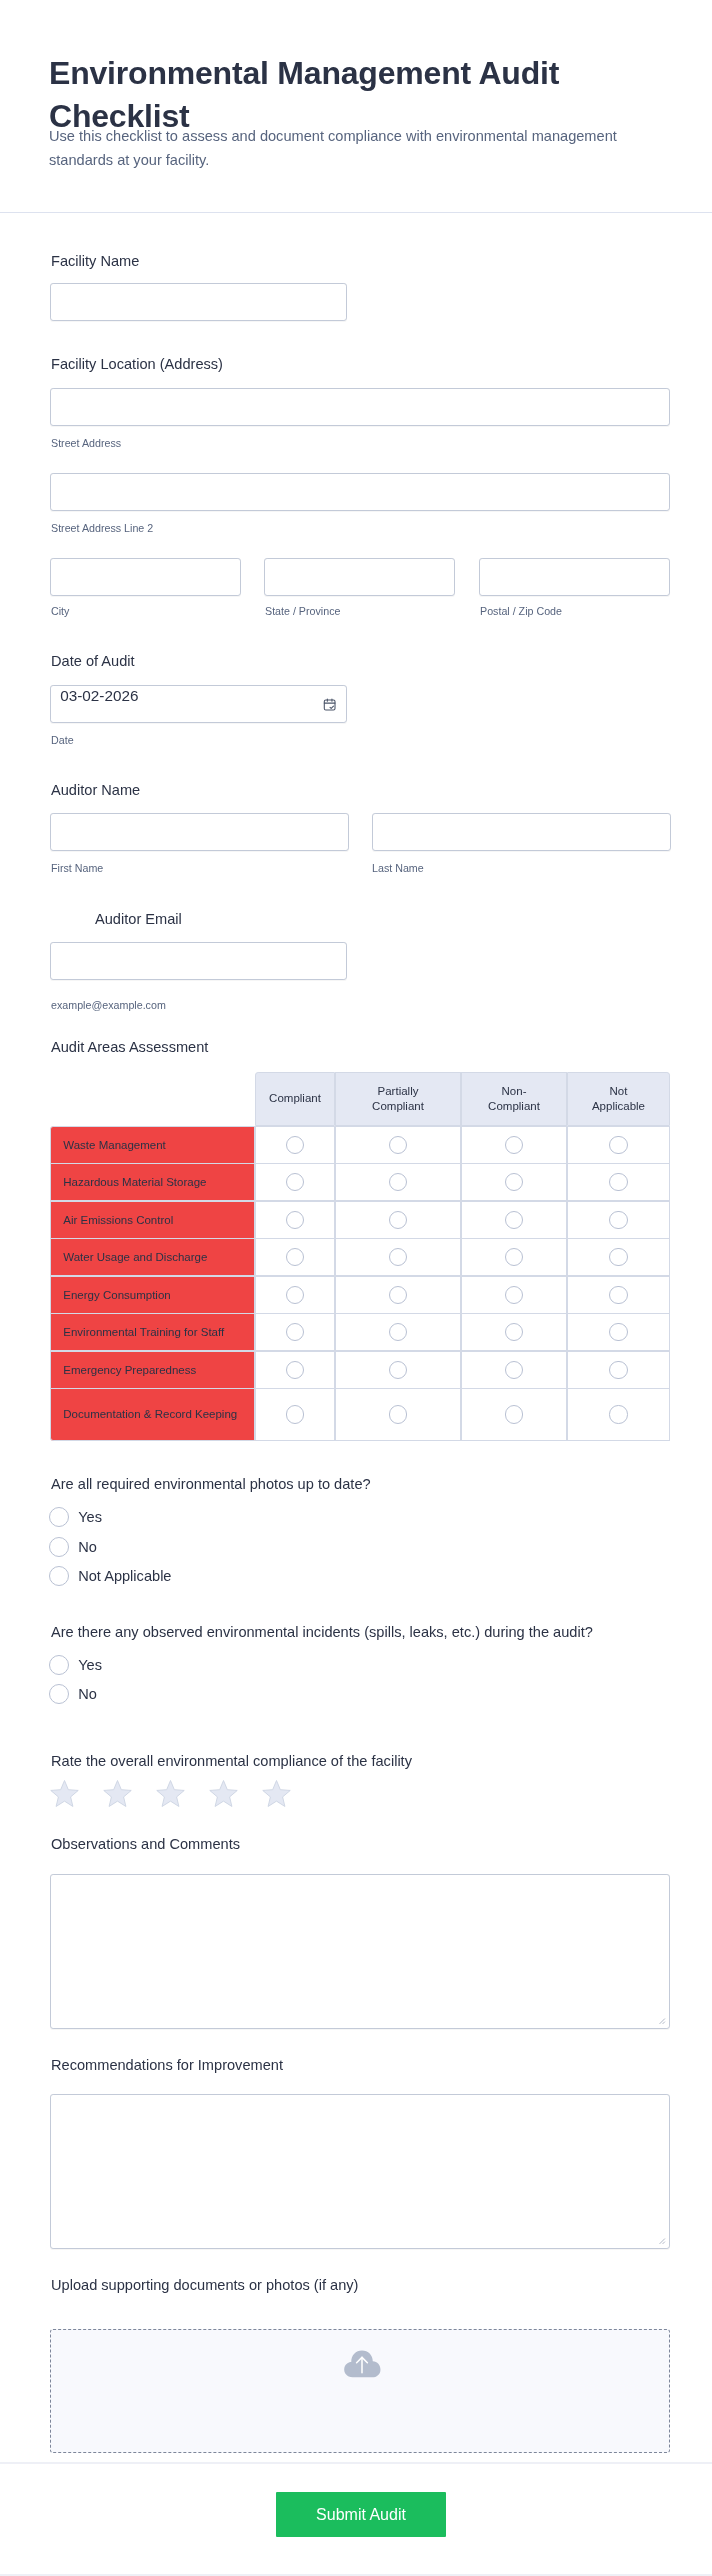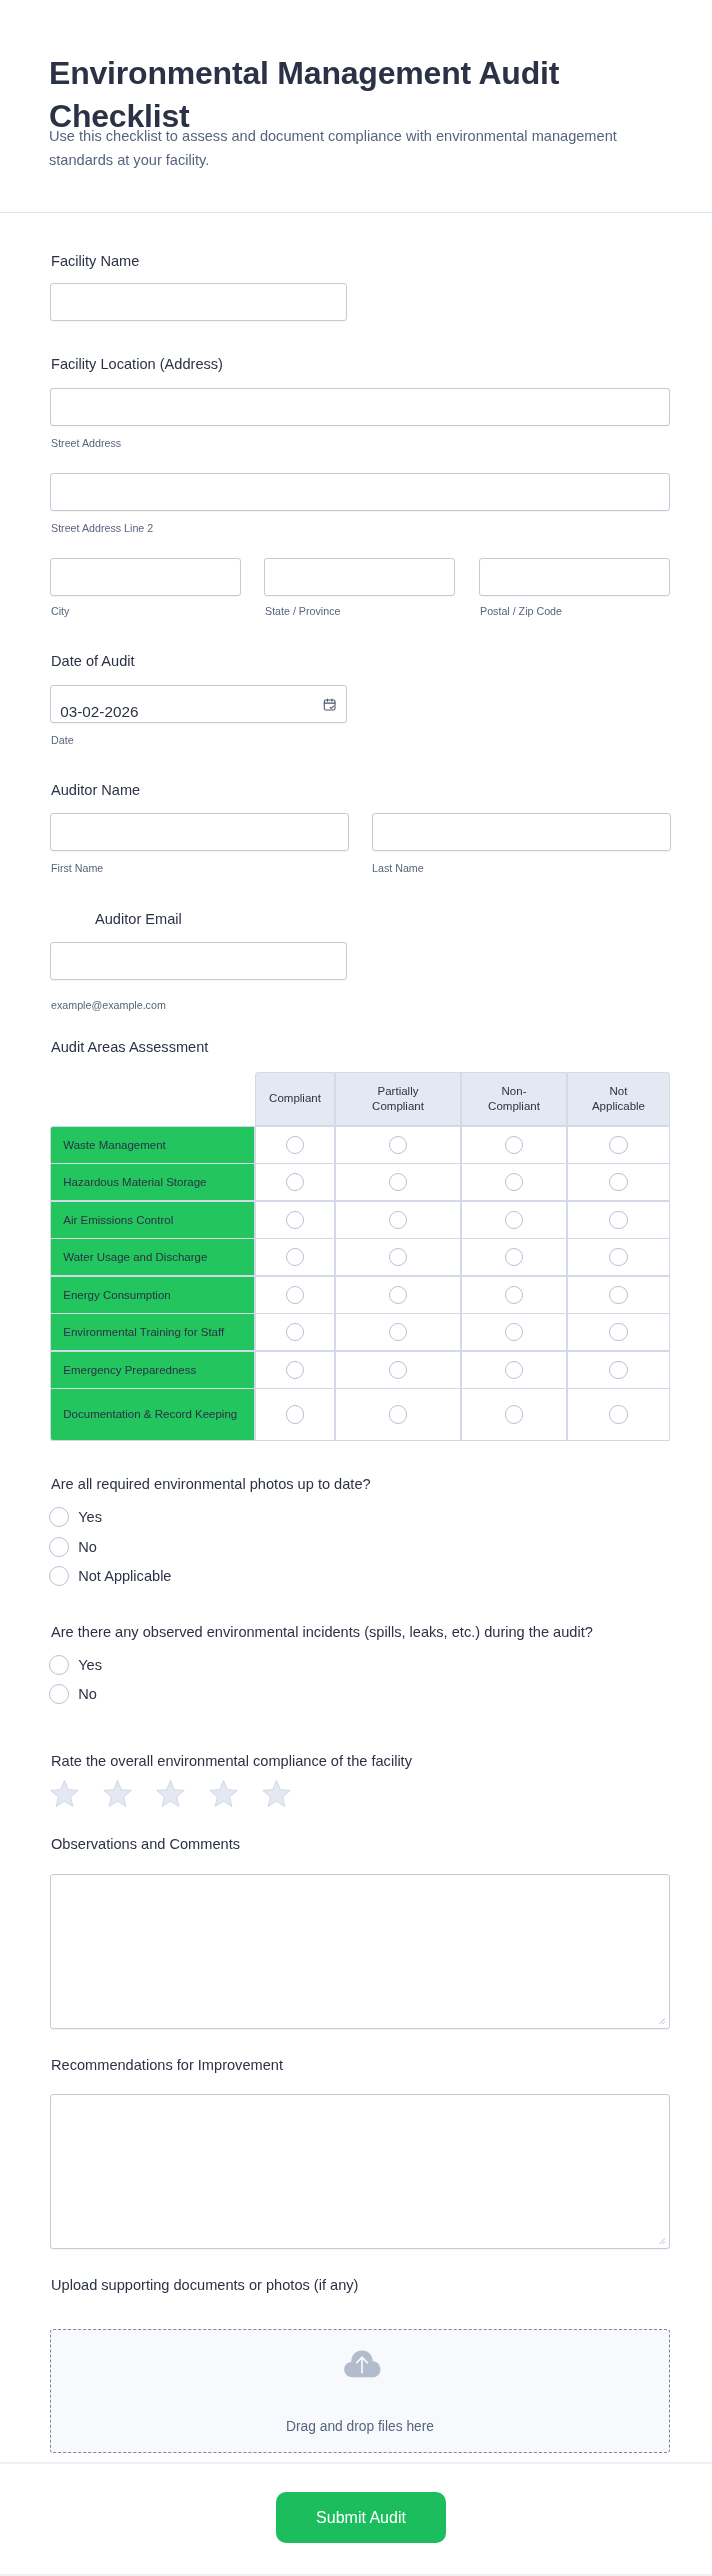--- a/index.html
+++ b/index.html
@@ -15,47 +15,47 @@
     .title { position: absolute; left: 49px; top: 52px; width: 582px; font-size: 32px; line-height: 43px; font-weight: bold; color: #2b3245; letter-spacing: -0.2px; }
     .subtitle { position: absolute; left: 49px; top: 124px; width: 582px; font-size: 14.6px; line-height: 24px; color: #57647e; }
 
     .label { position: absolute; left: 51px; font-size: 14.6px; color: #2b3245; }
     .sublabel { position: absolute; font-size: 10.7px; color: #57647e; }
     .input {
       position: absolute; height: 38px; border: 0.8px solid #c3cad8; border-radius: 3.1px; background: #fff;
       box-shadow: 0 0.8px 0.8px rgba(0,0,0,0.04);
       font-family: "Liberation Sans", "DejaVu Sans", sans-serif; font-size: 15.3px; color: #2b3245; padding: 0 9.2px;
     }
-    .date-value { position: absolute; left: 9.2px; top: 17px; font-size: 15.3px; color: #2b3245; }
+    .date-value { position: absolute; left: 9.2px; top: 1px; font-size: 15.3px; color: #2b3245; }
     .cal-icon { position: absolute; right: 9.2px; top: 10.7px; width: 15.3px; height: 15.3px; }
 
     
     .matrix { position: absolute; left: 50px; top: 1072px; width: 620px; }
     .mhead { position: absolute; top: 0; height: 54px; background: #e4e8f3; border: 0.8px solid #d3d9e6; font-size: 11.5px; color: #2b3245; text-align: center; display: flex; align-items: center; justify-content: center; line-height: 15.3px; }
-    .mrowlabel { position: absolute; left: 0; width: 205px; background: #22c55e; border: 0.8px solid #d3d9e6; font-size: 11.5px; color: #2b3245; display: flex; align-items: center; padding-left: 12.3px; line-height: 14.6px; }
+    .mrowlabel { position: absolute; left: 0; width: 205px; background: #ef4444; border: 0.8px solid #d3d9e6; font-size: 11.5px; color: #2b3245; display: flex; align-items: center; padding-left: 12.3px; line-height: 14.6px; }
     .mcell { position: absolute; background: #fff; border: 0.8px solid #d3d9e6; display: flex; align-items: center; justify-content: center; }
     .radio { width: 18.4px; height: 18.4px; border: 1.1px solid #b9c1d3; border-radius: 50%; background: #fff; }
 
     .opt { position: absolute; left: 49px; display: flex; align-items: center; }
     .opt .radio { width: 20px; height: 20px; }
     .opt-label { margin-left: 9.2px; font-size: 14.6px; color: #2b3245; }
 
     .stars { position: absolute; left: 49px; top: 1779px; display: flex; }
     .star { width: 31px; height: 29px; margin-right: 22px; }
 
     .textarea { position: absolute; left: 50px; width: 620px; height: 155px; border: 0.8px solid #c3cad8; border-radius: 3.1px; background: #fff; box-shadow: 0 0.8px 0.8px rgba(0,0,0,0.04); }
     .resize { position: absolute; right: 3.1px; bottom: 3.1px; width: 7.7px; height: 7.7px; }
 
     .upload { position: absolute; left: 50px; top: 2329px; width: 620px; height: 124px; border: 1.1px dashed #7d869a; border-radius: 3.1px; background: #f8f9fd; }
     .cloud { position: absolute; left: 291px; top: 18.4px; width: 40px; height: 31px; }
     .upload-title { position: absolute; left: 0; width: 100%; top: 60px; text-align: center; font-size: 18.4px; font-weight: bold; color: #2b3245; }
     .upload-sub { position: absolute; left: 0; width: 100%; top: 89px; text-align: center; font-size: 13.8px; color: #57647e; }
 
     .footer-line { position: absolute; left: 0; top: 2462px; width: 712px; height: 1.5px; background: #eef0f6; }
-    .submit { position: absolute; left: 276px; top: 2492px; width: 170px; height: 51px; background: #1bbd5d; border: none; border-radius: 10px; color: #fff; font-size: 16px; font-family: "Liberation Sans", "DejaVu Sans", sans-serif; cursor: pointer; }
+    .submit { position: absolute; left: 276px; top: 2492px; width: 170px; height: 45px; background: #1bbd5d; border: none; border-radius: 1px; color: #fff; font-size: 16px; font-family: "Liberation Sans", "DejaVu Sans", sans-serif; cursor: pointer; }
     .bottom-line { position: absolute; left: 0; top: 2574px; width: 712px; height: 1.5px; background: #eef0f6; }
   </style>
 </head>
 <body>
 
 <div class="header">
   <div class="title">Environmental Management Audit Checklist</div>
   <div class="subtitle">Use this checklist to assess and document compliance with environmental management standards at your facility.</div>
 </div>
 
@@ -271,19 +271,18 @@
     </svg>
 </div>
 
 <div class="label" style="top:2277px;">Upload supporting documents or photos (if any)</div>
 <div class="upload">
   <svg class="cloud" viewBox="0 0 52 40">
     <path d="M14 38 C6 38 2 32 3 26 C4 21 8 18 12 18 C12 9 18 3 26 3 C34 3 40 9 40 17 C46 17 50 22 50 28 C50 34 45 38 39 38 Z" fill="#b3bccd"></path>
     <line x1="26" y1="32" x2="26" y2="12" stroke="#ffffff" stroke-width="2" stroke-linecap="round"></line>
     <polyline points="19,19 26,12 33,19" fill="none" stroke="#ffffff" stroke-width="2" stroke-linecap="round" stroke-linejoin="round"></polyline>
   </svg>
-  <div class="upload-sub">Drag and drop files here</div>
 </div>
 
 <div class="footer-line"></div>
 <button class="submit">Submit Audit</button>
 <div class="bottom-line"></div>
 
 
 </body></html>

